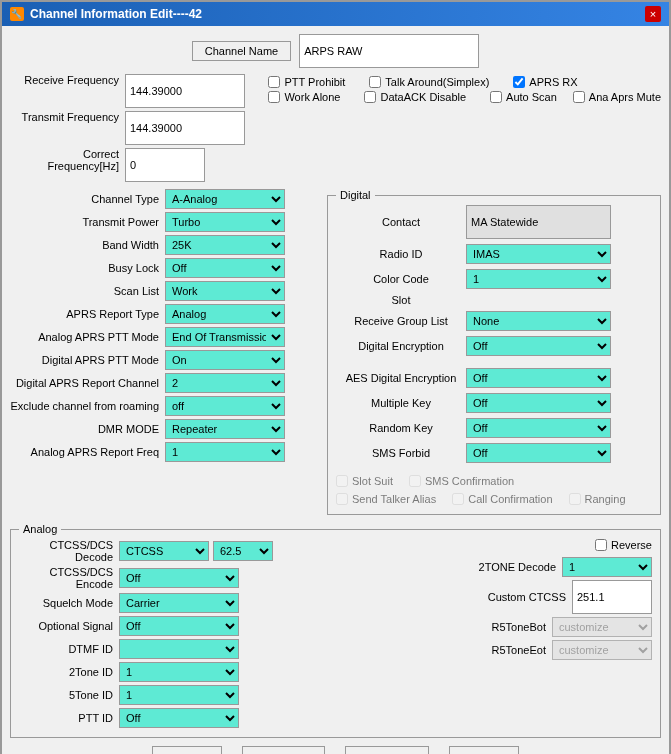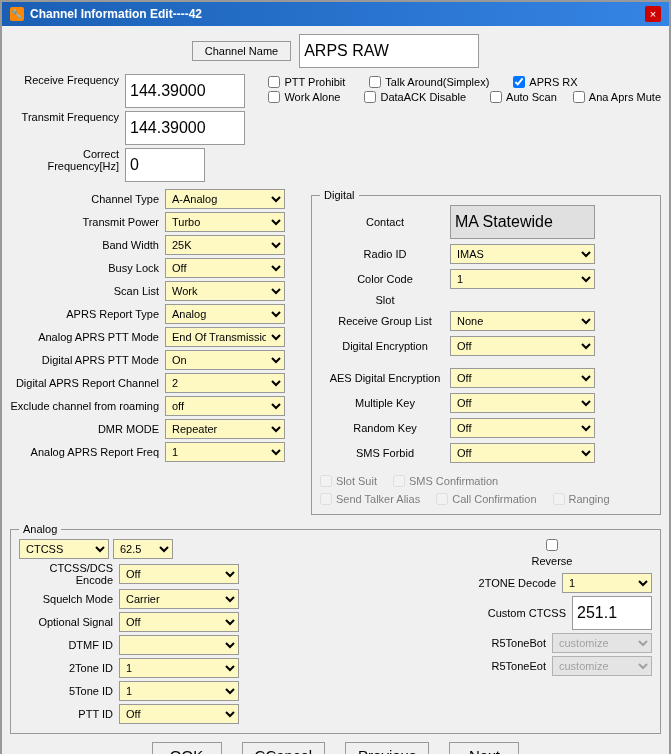--- a/index.html
+++ b/index.html
@@ -63,29 +63,29 @@
     }
     .channel-name-label {
       background: #f0f0f0;
       border: 1px solid #999;
       padding: 3px 12px;
       font-size: 11px;
     }
     input[type="text"] {
       border: 1px solid #999;
       padding: 16px 4px;
-      font-size: 16px;
+      font-size: 11px;
       background: white;
       height: 20px;
     }
     select {
       border: 1px solid #999;
       padding: 1px 2px;
       font-size: 11px;
-      background: #fef9c3;
+      background: #5eead4;
       height: 20px;
     }
     .freq-row {
       display: flex;
       align-items: flex-start;
       margin-bottom: 3px;
     }
     .freq-label {
       width: 115px;
       text-align: right;
@@ -132,21 +132,21 @@
     }
     .dig-select {
       width: 145px;
     }
     .dig-contact-input {
       width: 145px;
       background: #e0e0e0;
     }
     .main-layout {
       display: flex;
-      gap: 6px;
+      gap: 22px;
     }
     .left-column {
       width: 295px;
       flex-shrink: 0;
     }
     .right-column {
       flex: 1;
     }
     .param-row {
       display: flex;
@@ -221,21 +221,20 @@
     }
     .disabled-cb {
       opacity: 0.5;
     }
     .reverse-row {
       display: flex;
       align-items: center;
       justify-content: flex-end;
       gap: 4px;
       margin-bottom: 6px;
-      flex-direction: column;
     }
     .r-row {
       display: flex;
       align-items: center;
       margin-bottom: 3px;
       justify-content: flex-end;
       gap: 6px;
     }
     .r-label {
       font-size: 11px;
@@ -478,20 +477,21 @@
         </fieldset>
       </div>
     </div>
 
     <fieldset class="analog-group">
       <legend>Analog</legend>
       <div class="analog-inner">
 
         <div class="analog-left">
           <div class="a-row">
+            <span class="a-label">CTCSS/DCS Decode</span>
             <select class="a-select" style="width:90px;">
               <option>CTCSS</option>
             </select>
             <select style="width:60px; margin-left:4px;">
               <option>62.5</option>
             </select>
           </div>
           <div class="a-row">
             <span class="a-label">CTCSS/DCS Encode</span>
             <select class="a-select">

